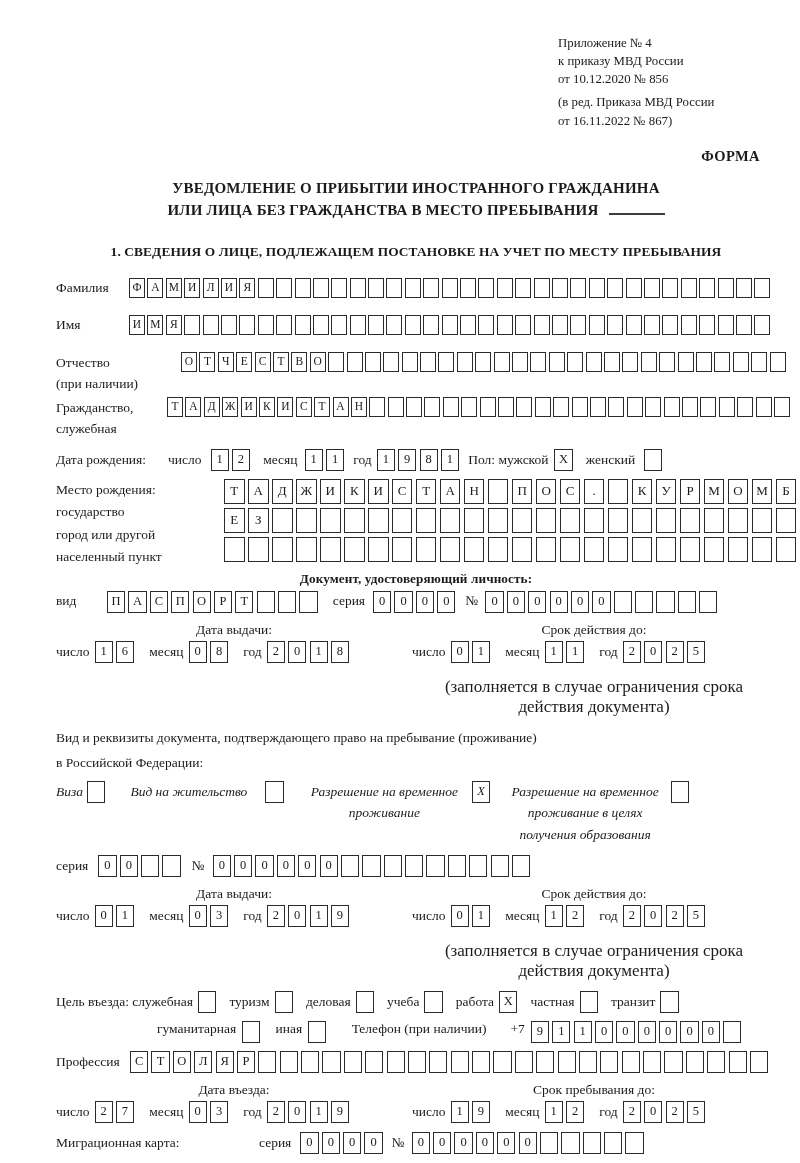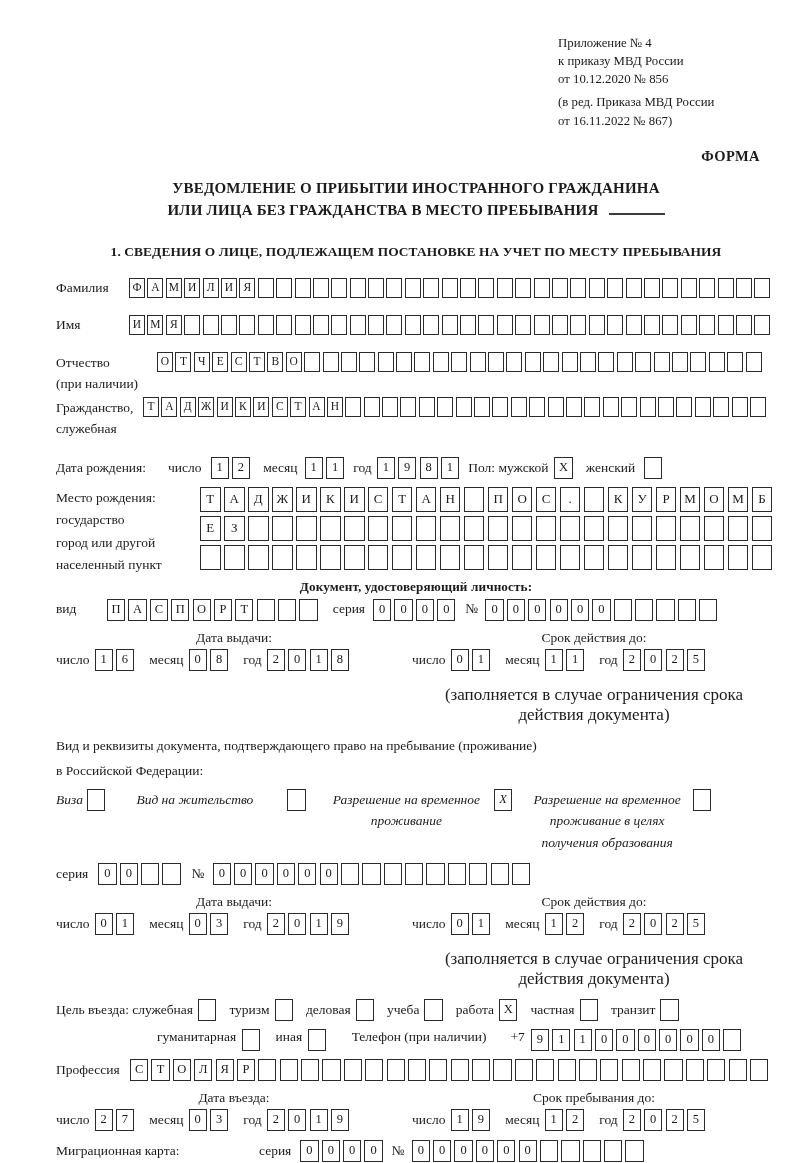--- a/index.html
+++ b/index.html
@@ -11,21 +11,21 @@
   .appendix .gap{height:5px;}
   .form-label{text-align:right;font-weight:bold;font-size:14.5px;margin:18px 16px 0 0;letter-spacing:.4px;}
 
   
   .title{ text-align:center;font-weight:bold;font-size:15px;line-height:1.5;margin-top:12px;letter-spacing:.2px;}
   .title-underline{display:inline-block;width:56px;border-bottom:2.2px solid #3c3c3c;height:1px;margin-left:10px;vertical-align:baseline;}
   .section-heading{font-weight:bold;font-size:13.4px;margin-top:22px;text-align:center;letter-spacing:.1px;}
 
   
   .row{display:flex;align-items:center;margin-top:16px;}
-  .row.top{align-items:flex-start;}
+  .row.top{align-items:flex-start;gap:24px;}
   .flabel{font-size:13.5px;flex:none;line-height:1.55;}
   .lblcol{flex:none;font-size:13.5px;line-height:1.6;}
   .cells{display:flex;flex-wrap:nowrap;}
   .cell{flex:none;box-sizing:border-box;border:1.6px solid #2b2b2b;text-align:center;background:#fff;overflow:hidden;}
   .bx-s .cell{width:16px;height:20px;margin-right:2.4px;font-size:11.5px;line-height:16.5px;}
   .bx-m .cell{width:18.2px;height:22px;margin-right:3.2px;font-size:12.5px;line-height:18.5px;}
   .bx-l .cell{width:20.6px;height:25px;margin-right:3.4px;font-size:13px;line-height:21.5px;}
   .stack>.cells{margin-bottom:4px;}
 
   
@@ -239,21 +239,21 @@
         <span class="cell"></span>
         <span class="cell"></span>
         <span class="cell"></span>
         <span class="cell"></span>
         <span class="cell"></span>
         <span class="cell"></span>
         <span class="cell"></span>
       </div>
   </div>
 
-  <div class="row" style="margin-top:17px;">
+  <div class="row" style="margin-top:9px;">
     <div class="flabel" style="width:112px;">Дата рождения:</div>
     <span class="flabel" style="margin-right:9px;">число</span>
     <div class="cells bx-m" style="margin-right:10px;">
         <span class="cell">1</span>
         <span class="cell">2</span>
       </div>
     <span class="flabel" style="margin-right:7px;">месяц</span>
     <div class="cells bx-m" style="margin-right:6px;">
         <span class="cell">1</span>
         <span class="cell">1</span>
@@ -454,21 +454,21 @@
   <div class="intro">Вид и реквизиты документа, подтверждающего право на пребывание (проживание)</div>
   <div class="intro" style="margin-top:2px;">в Российской Федерации:</div>
 
   <div class="opt-row">
     <div class="opt">
       <span class="olabel">Виза</span>
       <div class="cells bx-m checkboxwrap" style="margin-left:4px;">
           <span class="cell"></span>
         </div>
     </div>
-    <div class="opt" style="margin-left:28px;gap:16px;">
+    <div class="opt" style="margin-left:22px;">
       <span class="olabel">Вид на жительство</span>
       <div class="cells bx-m" style="margin-left:18px;">
           <span class="cell"></span>
         </div>
     </div>
     <div class="opt" style="margin-left:24px;">
       <div class="olabel center">
         <div>Разрешение на временное</div>
         <div>проживание</div>
       </div>

